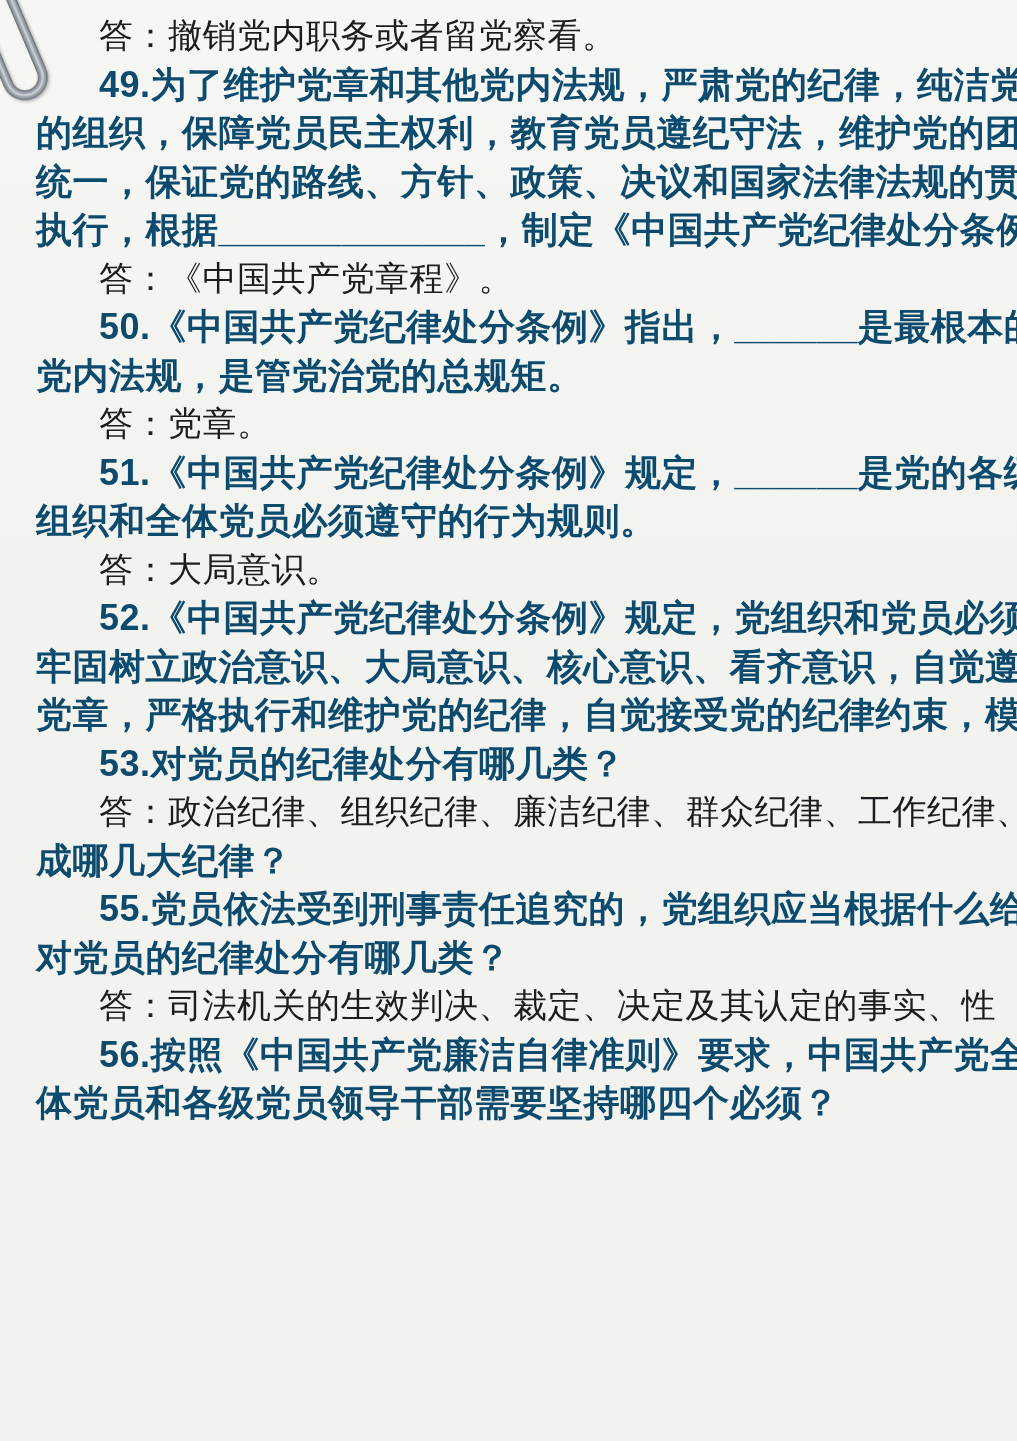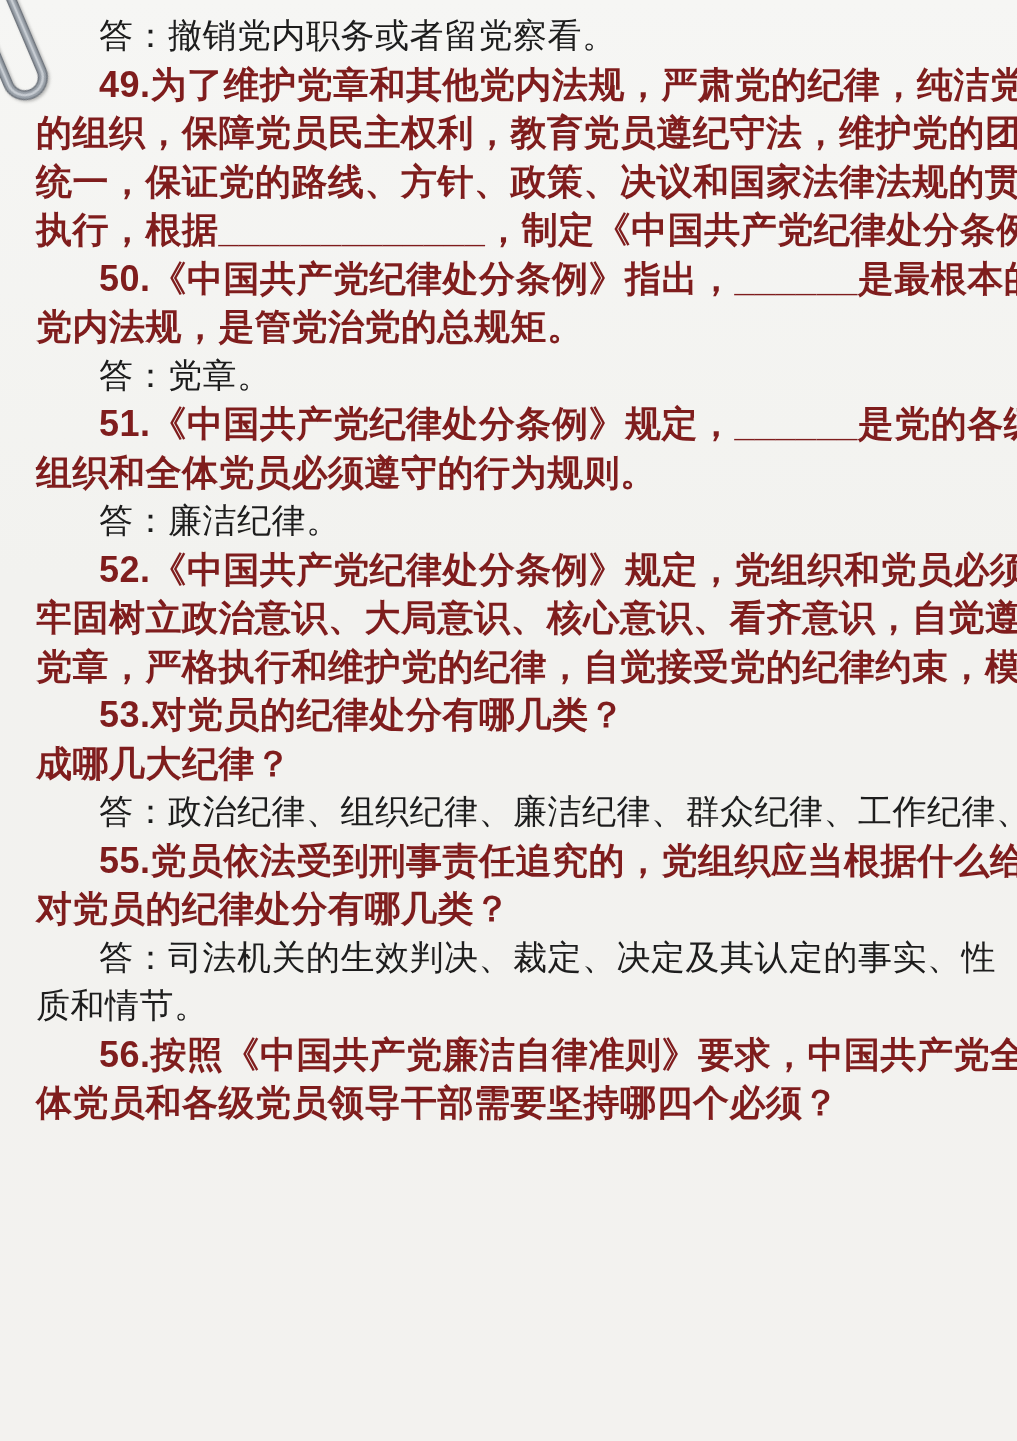--- a/index.html
+++ b/index.html
@@ -40,21 +40,21 @@
     white-space: nowrap;
     letter-spacing: 0.5px;
   }
   .line.start {
     padding-left: 63px;
   }
   .line.question {
     font-family: "Liberation Sans", "DejaVu Sans", sans-serif;
     font-weight: 700;
     font-size: 36px;
-    color: #7f1d1d;
+    color: #0c4a6e;
   }
   .line.answer {
     font-family: "Liberation Serif", "DejaVu Serif", serif;
     font-weight: 400;
     font-size: 34px;
     color: #1d1d1d;
   }
 </style>
 </head>
 <body>
@@ -66,33 +66,33 @@
     <rect x="13" y="-60" width="36" height="200" rx="18" fill="none" stroke="#99a0a8" stroke-width="7"></rect>
     <rect x="13" y="-60" width="36" height="200" rx="18" fill="none" stroke="#c7ccd2" stroke-width="2.5"></rect>
   </svg>
 
   <div class="lines">
       <div class="line answer start">答：撤销党内职务或者留党察看。</div>
       <div class="line question start">49.为了维护党章和其他党内法规，严肃党的纪律，纯洁党</div>
       <div class="line question">的组织，保障党员民主权利，教育党员遵纪守法，维护党的团结</div>
       <div class="line question">统一，保证党的路线、方针、政策、决议和国家法律法规的贯彻</div>
       <div class="line question">执行，根据_____________，制定《中国共产党纪律处分条例》。</div>
+      <div class="line answer start">答：《中国共产党章程》。</div>
       <div class="line question start">50.《中国共产党纪律处分条例》指出，______是最根本的</div>
       <div class="line question">党内法规，是管党治党的总规矩。</div>
       <div class="line answer start">答：党章。</div>
       <div class="line question start">51.《中国共产党纪律处分条例》规定，______是党的各级</div>
       <div class="line question">组织和全体党员必须遵守的行为规则。</div>
-      <div class="line answer start">答：廉洁纪律。</div>
+      <div class="line answer start">答：大局意识。</div>
       <div class="line question start">52.《中国共产党纪律处分条例》规定，党组织和党员必须</div>
       <div class="line question">牢固树立政治意识、大局意识、核心意识、看齐意识，自觉遵守</div>
       <div class="line question">党章，严格执行和维护党的纪律，自觉接受党的纪律约束，模范</div>
       <div class="line question start">53.对党员的纪律处分有哪几类？</div>
+      <div class="line answer start">答：政治纪律、组织纪律、廉洁纪律、群众纪律、工作纪律、</div>
       <div class="line question">成哪几大纪律？</div>
-      <div class="line answer start">答：政治纪律、组织纪律、廉洁纪律、群众纪律、工作纪律、</div>
       <div class="line question start">55.党员依法受到刑事责任追究的，党组织应当根据什么给</div>
       <div class="line question">对党员的纪律处分有哪几类？</div>
       <div class="line answer start">答：司法机关的生效判决、裁定、决定及其认定的事实、性</div>
-      <div class="line answer">质和情节。</div>
       <div class="line question start">56.按照《中国共产党廉洁自律准则》要求，中国共产党全</div>
       <div class="line question">体党员和各级党员领导干部需要坚持哪四个必须？</div>
     </div>
 
 </div>
 
 </body></html>

